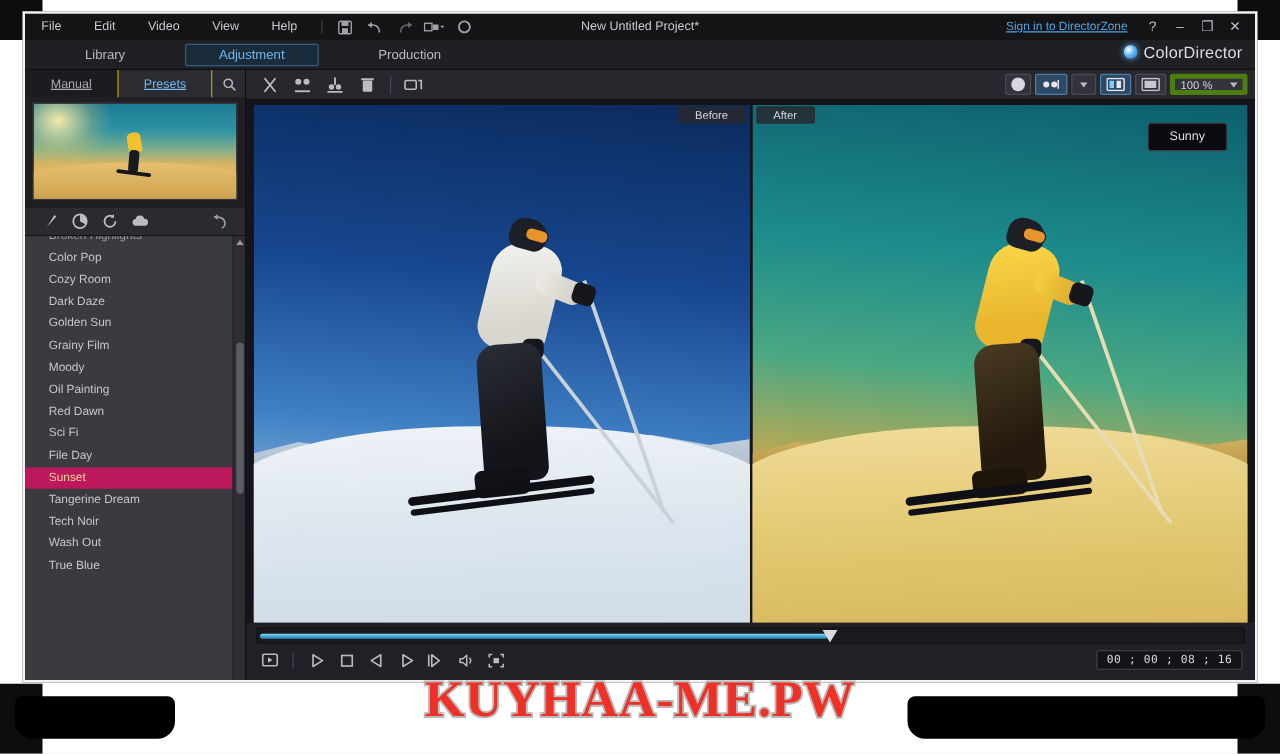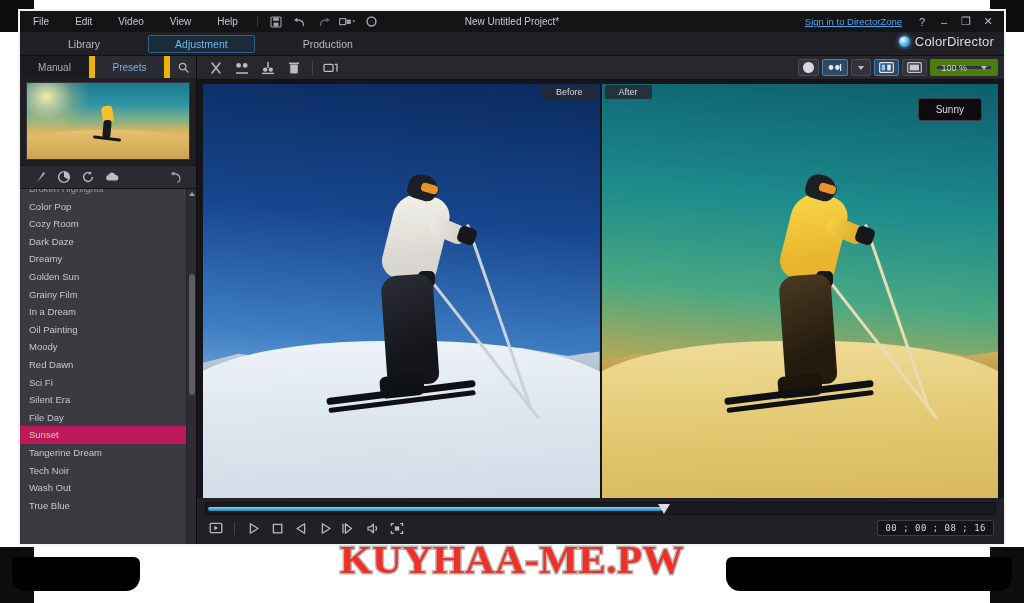--- a/index.html
+++ b/index.html
@@ -106,21 +106,21 @@
     width: 177px; flex: 0 0 177px; background: #232328;
     display: flex; flex-direction: column; border-right: 1px solid #0e0e11;
   }
   #lp-tabs {
     height: 22px; flex: 0 0 22px; display: flex; align-items: stretch;
     background: #1b1b20;
   }
   .lp-tab {
     flex: 1; font-size: 10px; color: #a9a9b2;
     display: flex; align-items: center; justify-content: center;
-    cursor: pointer; border-right: 6px solid #eab308;
+    cursor: pointer; border-right: 1px solid #eab308; text-decoration: underline;
   }
   .lp-tab.active { color: #72b8ee; background: #2b2b32; }
   #lp-tab-search {
     width: 26px; flex: 0 0 26px; background: #2b2b32;
     display: flex; align-items: center; justify-content: center;
     cursor: pointer;
   }
 
   #thumb-wrap {
     padding: 4px 6px 5px 6px; background: #1e1e23;
@@ -163,21 +163,21 @@
     width: 24px; height: 20px; display: flex; align-items: center;
     justify-content: center; cursor: pointer; opacity: .82;
   }
   #lp-undo { position: absolute; right: 8px; }
 
   #preset-scroll {
     flex: 1; position: relative; overflow: hidden; background: #3a3a40;
   }
   #preset-list { padding-top: 0; }
   .preset-item {
-    height: 17.6px; line-height: 17.6px; padding-left: 9px;
+    height: 17.6px; line-height: 17.6px; padding-left: 19px;
     font-size: 9.5px; color: #c6c6cc; cursor: pointer;
     white-space: nowrap; overflow: hidden;
   }
   .preset-item.selected { background: #be185d; color: #e9d59a; }
   .preset-item.clipped { color: #9a9aa1; }
 
   #preset-sb {
     position: absolute; right: 0; top: 0; width: 10px; height: 100%;
     background: #2c2c32; border-left: 1px solid #232327;
   }
@@ -206,21 +206,21 @@
   .tb-sep { width: 1px; height: 14px; background: #44444d; margin: 0 5px; }
   #tb-right { margin-left: auto; display: flex; align-items: center; gap: 3px; }
   .tb-btn {
     height: 17px; min-width: 20px; padding: 0 4px;
     background: #33333b; border: 1px solid #4a4a54; border-radius: 2px;
     display: flex; align-items: center; justify-content: center;
     cursor: pointer;
   }
   .tb-btn.on { background: #2c4a66; border-color: #4d7ea8; }
   #zoom-box {
-    height: 17px; background: #33333b; border: 7px solid #4d7c0f;
+    height: 17px; background: #33333b; border: 4px solid #4d7c0f;
     border-radius: 2px; display: flex; align-items: center;
     padding: 0 4px; gap: 14px; cursor: pointer;
   }
   #zoom-val { font-size: 9px; color: #d2d2d8; }
   .caret-dn {
     width: 0; height: 0; border-left: 3px solid transparent;
     border-right: 3px solid transparent; border-top: 4px solid #bcbcc4;
   }
 
   
@@ -505,29 +505,26 @@
               </svg>
           </div>
         </div>
 
         <div id="preset-scroll">
           <div id="preset-list" style="margin-top: -9px;">
               <div class="preset-item clipped">Broken Highlights</div>
               <div class="preset-item">Color Pop</div>
               <div class="preset-item">Cozy Room</div>
               <div class="preset-item">Dark Daze</div>
-              <div class="preset-item">Dreamy</div>
               <div class="preset-item">Golden Sun</div>
               <div class="preset-item">Grainy Film</div>
-              <div class="preset-item">In a Dream</div>
+              <div class="preset-item">Moody</div>
               <div class="preset-item">Oil Painting</div>
-              <div class="preset-item">Moody</div>
               <div class="preset-item">Red Dawn</div>
               <div class="preset-item">Sci Fi</div>
-              <div class="preset-item">Silent Era</div>
               <div class="preset-item">File Day</div>
               <div class="preset-item selected">Sunset</div>
               <div class="preset-item">Tangerine Dream</div>
               <div class="preset-item">Tech Noir</div>
               <div class="preset-item">Wash Out</div>
               <div class="preset-item">True Blue</div>
             </div>
           <div id="preset-sb">
             <div id="preset-sb-up"></div>
             <div id="preset-sb-thumb"></div>

